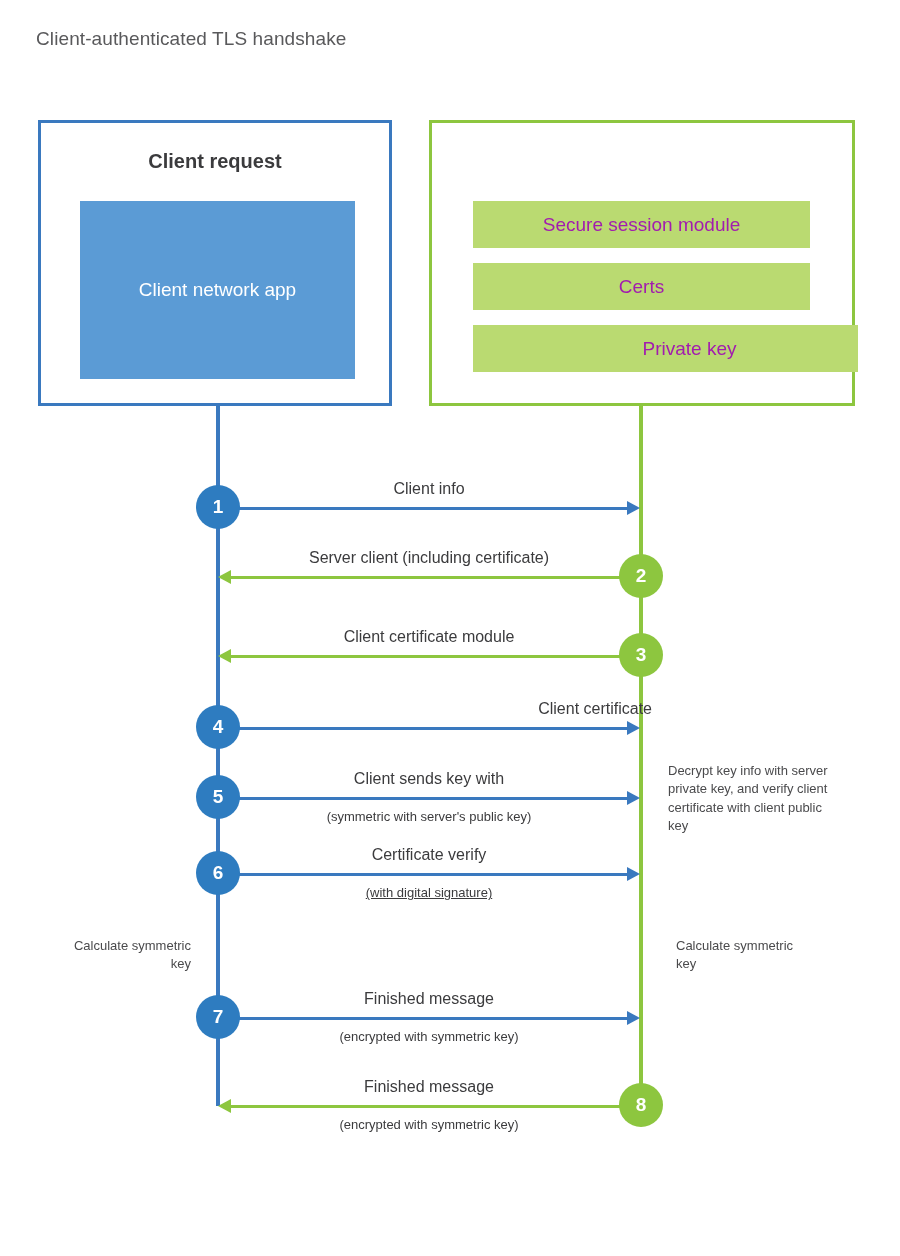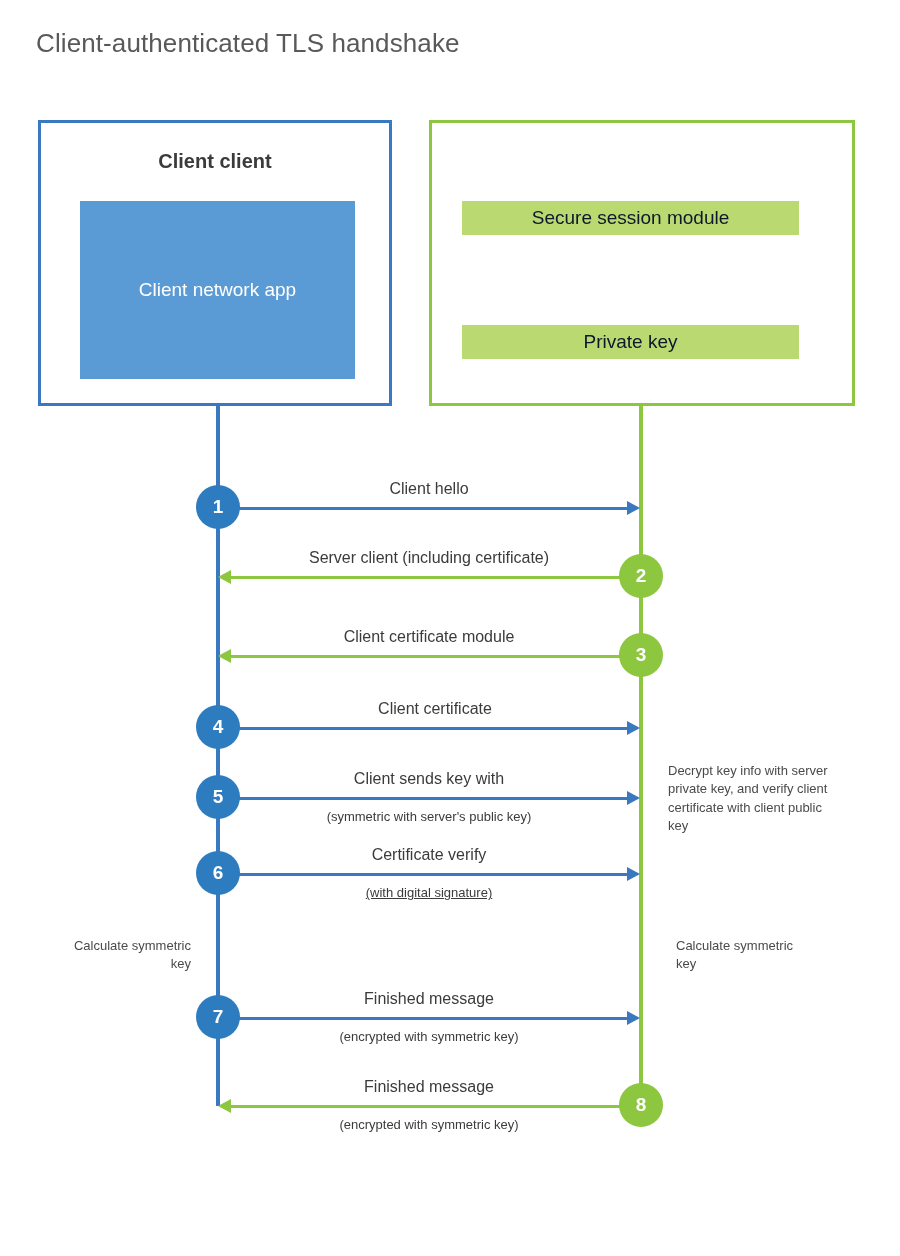--- a/index.html
+++ b/index.html
@@ -12,21 +12,21 @@
     height: 1256px;
     position: relative;
     font-family: "Liberation Sans", sans-serif;
     overflow: hidden;
   }
 
   #page-title {
     position: absolute;
     left: 36px;
     top: 28px;
-    font-size: 26px;
+    font-size: 19px;
     font-weight: 400;
     color: #59595b;
     letter-spacing: 0.1px;
     white-space: nowrap;
   }
 
   
   .party-box {
     position: absolute;
     background: #ffffff;
@@ -70,34 +70,34 @@
     align-items: center;
     justify-content: center;
     text-align: center;
     line-height: 1.35;
     padding: 12px 10px;
     box-sizing: border-box;
   }
 
   .server-item {
     position: absolute;
-    left: 30px;
+    left: 41px;
     width: 337px;
-    height: 34px;
+    height: 47px;
     background: #bada71;
-    color: #0f172a;
+    color: #a21caf;
     font-size: 19px;
     display: flex;
     align-items: center;
     justify-content: center;
     text-align: center;
   }
   .server-item.i0 { top: 78px; }
   .server-item.i1 { top: 140px; }
-  .server-item.i2 { top: 202px; }
+  .server-item.i2 { top: 202px; padding-left: 48px; }
 
   
   .lifeline {
     position: absolute;
     width: 4px;
   }
   #client-lifeline {
     left: 216px;
     top: 404px;
     height: 702px;
@@ -176,54 +176,55 @@
   }
   .side-note.right-of-line { text-align: left; }
   .side-note.left-of-line { text-align: right; }
 </style>
 </head>
 <body>
 
 <div id="page-title">Client-authenticated TLS handshake</div>
 
 <div class="party-box" id="client-box">
-  <div class="party-title">Client client</div>
+  <div class="party-title">Client request</div>
   <div id="client-app">Client network app</div>
 </div>
 
 <div class="party-box" id="server-box">
   <div class="server-item i0">Secure session module</div>
+  <div class="server-item i1">Certs</div>
   <div class="server-item i2">Private key</div>
 </div>
 
 <div class="lifeline" id="client-lifeline"></div>
 <div class="lifeline" id="server-lifeline"></div>
 
 <div class="msg blue" style="left:218px; top:507px; width:422px;">
   <div class="line" style="left:0; width:409px;"></div>
   <div class="arrowhead right" style="left:409px;"></div>
-  <div class="msg-label" style="left:0; width:422px;">Client hello</div>
+  <div class="msg-label" style="left:0; width:422px;">Client info</div>
 </div>
 
 <div class="msg green" style="left:218px; top:576px; width:422px;">
   <div class="line" style="left:13px; width:409px;"></div>
   <div class="arrowhead left" style="left:0;"></div>
   <div class="msg-label" style="left:0; width:422px;">Server client (including certificate)</div>
 </div>
 
 <div class="msg green" style="left:218px; top:655px; width:422px;">
   <div class="line" style="left:13px; width:409px;"></div>
   <div class="arrowhead left" style="left:0;"></div>
   <div class="msg-label" style="left:0; width:422px;">Client certificate module</div>
 </div>
 
 <div class="msg blue" style="left:218px; top:727px; width:422px;">
   <div class="line" style="left:0; width:409px;"></div>
   <div class="arrowhead right" style="left:409px;"></div>
-  <div class="msg-label" style="left:6px; width:422px;">Client certificate</div>
+  <div class="msg-label" style="left:12px; width:422px;text-align:right;">Client certificate</div>
 </div>
 
 <div class="msg blue" style="left:218px; top:797px; width:422px;">
   <div class="line" style="left:0; width:409px;"></div>
   <div class="arrowhead right" style="left:409px;"></div>
   <div class="msg-label" style="left:0; width:422px;">Client sends key with</div>
   <div class="msg-sublabel" style="left:0; width:422px;">(symmetric with server's public key)</div>
 </div>
 
 <div class="msg blue" style="left:218px; top:873px; width:422px;">

